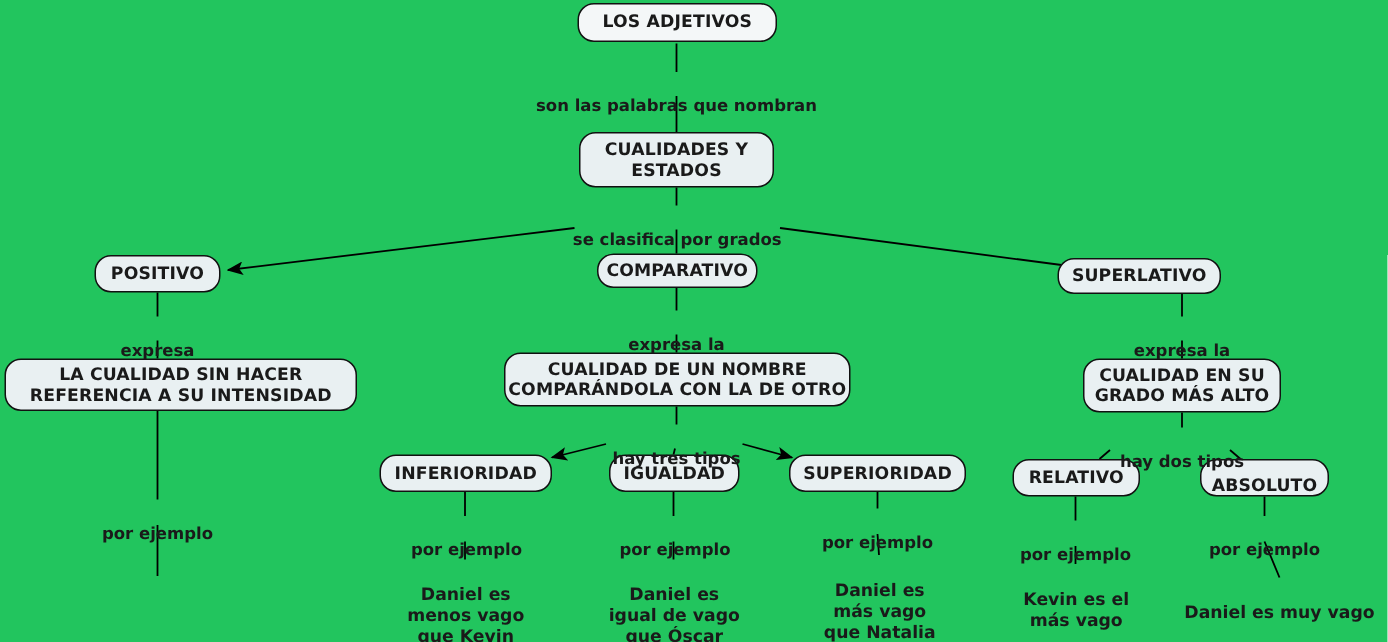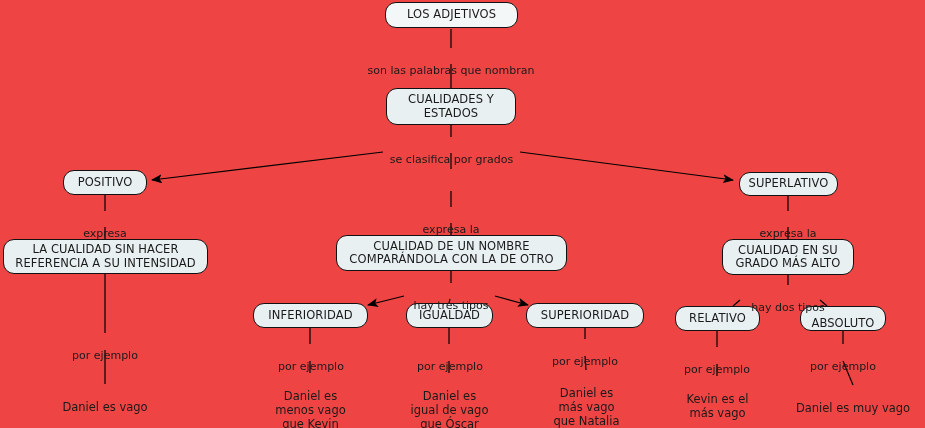--- a/index.html
+++ b/index.html
@@ -7,22 +7,23 @@
     padding: 0;
     background: #ffffff;
   }
   body {
     font-family: "DejaVu Sans", sans-serif;
   }
   #canvas {
     position: relative;
     width: 925px;
     height: 428px;
-    background: #ef4444;
+    background: #22c55e;
     overflow: hidden;
+    font-weight: bold;
   }
   svg#edges {
     position: absolute;
     left: 0;
     top: 0;
     width: 925px;
     height: 428px;
     pointer-events: none;
   }
   .node {
@@ -155,33 +156,33 @@
   </div>
 
   <div class="node" style="left:63px; top:170px; width:84px; height:25px;">
     <span>POSITIVO</span>
   </div>
 
   <div class="linklabel" style="left:63px; top:213px; width:84px;">
     <span>expresa</span>
   </div>
 
-  <div class="node" style="left:3px; top:239px; width:205px; height:35px;">
+  <div class="node" style="left:3px; top:239px; width:235px; height:35px;">
     <span>LA CUALIDAD SIN HACER
 REFERENCIA A SU INTENSIDAD</span>
   </div>
 
   <div class="linklabel" style="left:58px; top:335px; width:94px;">
     <span>por ejemplo</span>
   </div>
 
-  <div class="leaf" style="left:38px; top:386px; width:134px;">
-    <span>Daniel es vago</span>
-  </div>
-
+
+  <div class="node" style="left:398px; top:169px; width:107px; height:23px;">
+    <span>COMPARATIVO</span>
+  </div>
 
   <div class="linklabel" style="left:404px; top:209px; width:94px;">
     <span>expresa la</span>
   </div>
 
   <div class="node" style="left:336px; top:235px; width:231px; height:36px;">
     <span>CUALIDAD DE UN NOMBRE
 COMPARÁNDOLA CON LA DE OTRO</span>
   </div>
 
@@ -220,21 +221,21 @@
     <span>Daniel es
 igual de vago
 que Óscar</span>
   </div>
   <div class="leaf" style="left:529px; top:372px; width:115px;">
     <span>Daniel es
 más vago
 que Natalia</span>
   </div>
 
-  <div class="node" style="left:739px; top:172px; width:99px; height:24px;">
+  <div class="node" style="left:705px; top:172px; width:109px; height:24px;">
     <span>SUPERLATIVO</span>
   </div>
 
   <div class="linklabel" style="left:741px; top:213px; width:94px;">
     <span>expresa la</span>
   </div>
 
   <div class="node" style="left:722px; top:239px; width:132px; height:36px;">
     <span>CUALIDAD EN SU
 GRADO MÁS ALTO</span>

